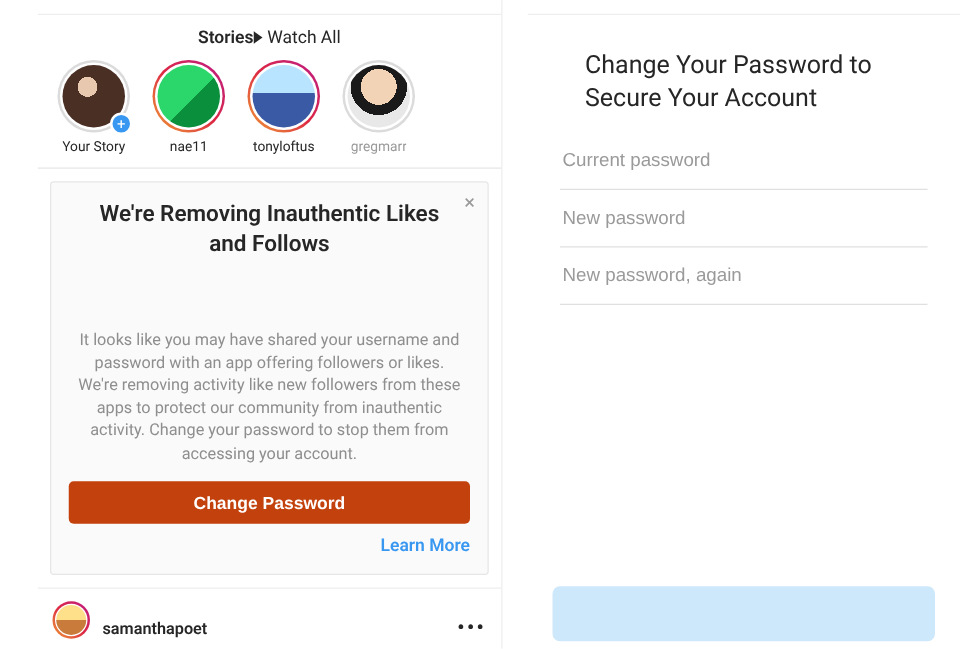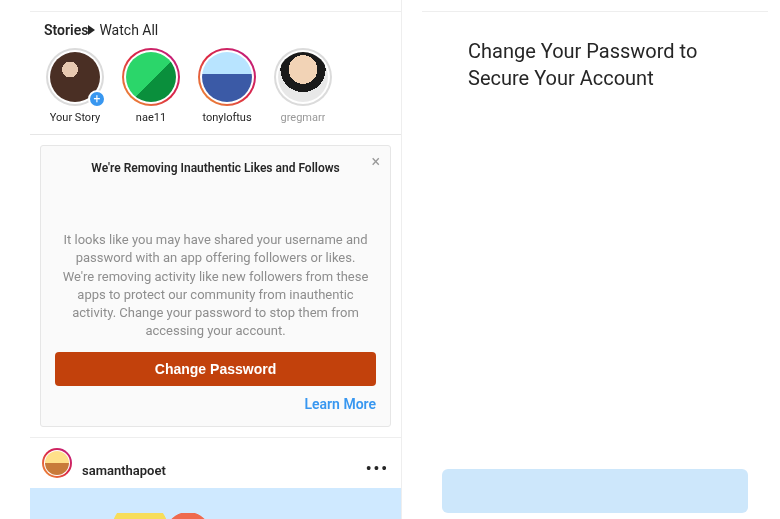--- a/index.html
+++ b/index.html
@@ -23,21 +23,21 @@
   .phone-right { flex: 1; margin-right: 12px; }
 
   
   .topbar {
     height: 12px;
     background: #fff;
     border-bottom: 1px solid #eee;
   }
   .stories-header {
     display: flex;
-    justify-content: flex-start;
+    justify-content: center;
     align-items: center;
     padding: 10px 14px 6px 14px;
     font-size: 14px;
     font-weight: 600;
     color: #262626;
   }
   .watch-all { display: flex; align-items: center; gap: 4px; font-weight: 400; cursor: pointer; }
   .play-tri {
     width: 0; height: 0;
     border-left: 7px solid #262626;
@@ -98,21 +98,21 @@
     margin: 10px; padding: 14px 14px 12px 14px;
     border: 1px solid #e6e6e6; border-radius: 3px;
     background: #fafafa;
     position: relative;
     text-align: center;
   }
   .notice-close {
     position: absolute; top: 8px; right: 10px;
     color: #999; font-size: 16px; cursor: pointer; line-height: 1;
   }
-  .notice-title { font-weight: 600; font-size: 12px; color: #262626; padding: 0 18px 8px; line-height: 1.35; }
+  .notice-title { font-weight: 600; font-size: 18px; color: #262626; padding: 0 18px 8px; line-height: 1.35; }
   .notice-body { font-size: 13px; color: #8e8e8e; line-height: 1.4; padding: 0 6px 12px; margin-top: 47px; }
   .btn-primary {
     display: block; width: 100%;
     background: #c2410c; color: #fff;
     font-weight: 600; font-size: 14px;
     border: none; border-radius: 4px;
     padding: 9px 0; cursor: pointer;
   }
   .btn-link {
     display: block; width: 100%; text-align: right;
@@ -246,14 +246,19 @@
     </div>
     <div class="post-image"></div>
   </div>
 </div>
 
 <div class="phone phone-right">
   <div class="right-top"></div>
   <div class="cp-wrap">
     <div class="cp-title">Change Your Password to Secure Your Account</div>
   </div>
+  <div class="cp-fields">
+    <input class="cp-field" type="password" placeholder="Current password" style="">
+    <input class="cp-field" type="password" placeholder="New password" style="">
+    <input class="cp-field" type="password" placeholder="New password, again" style="">
+  </div>
   <div class="cp-footer"></div>
 </div>
 
 </body></html>

